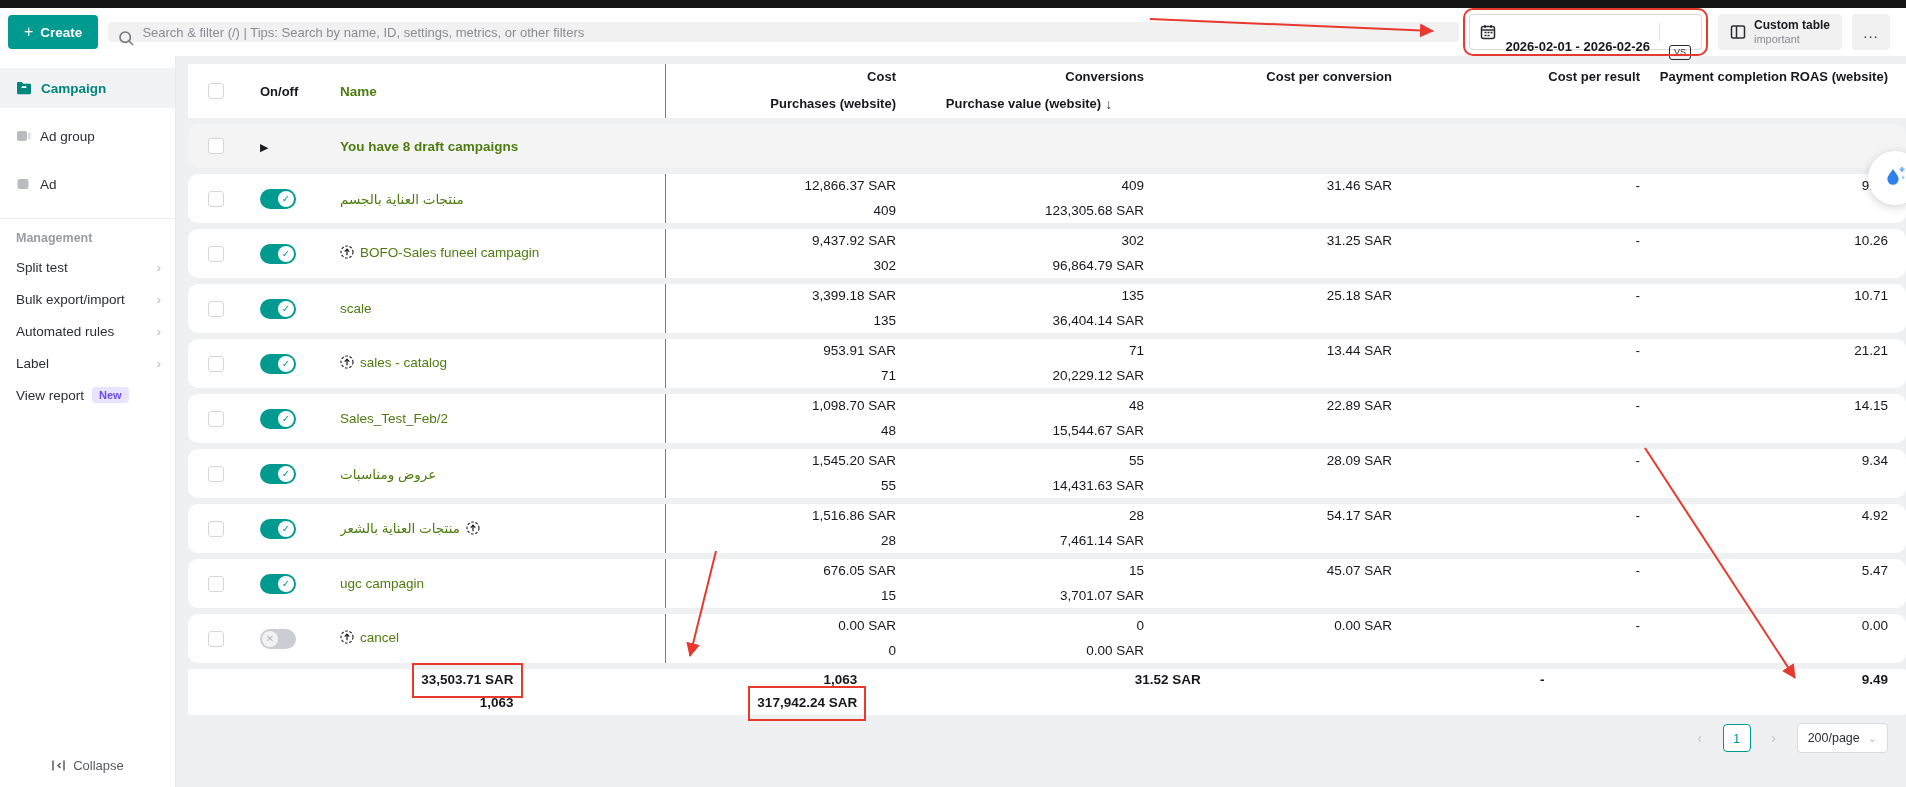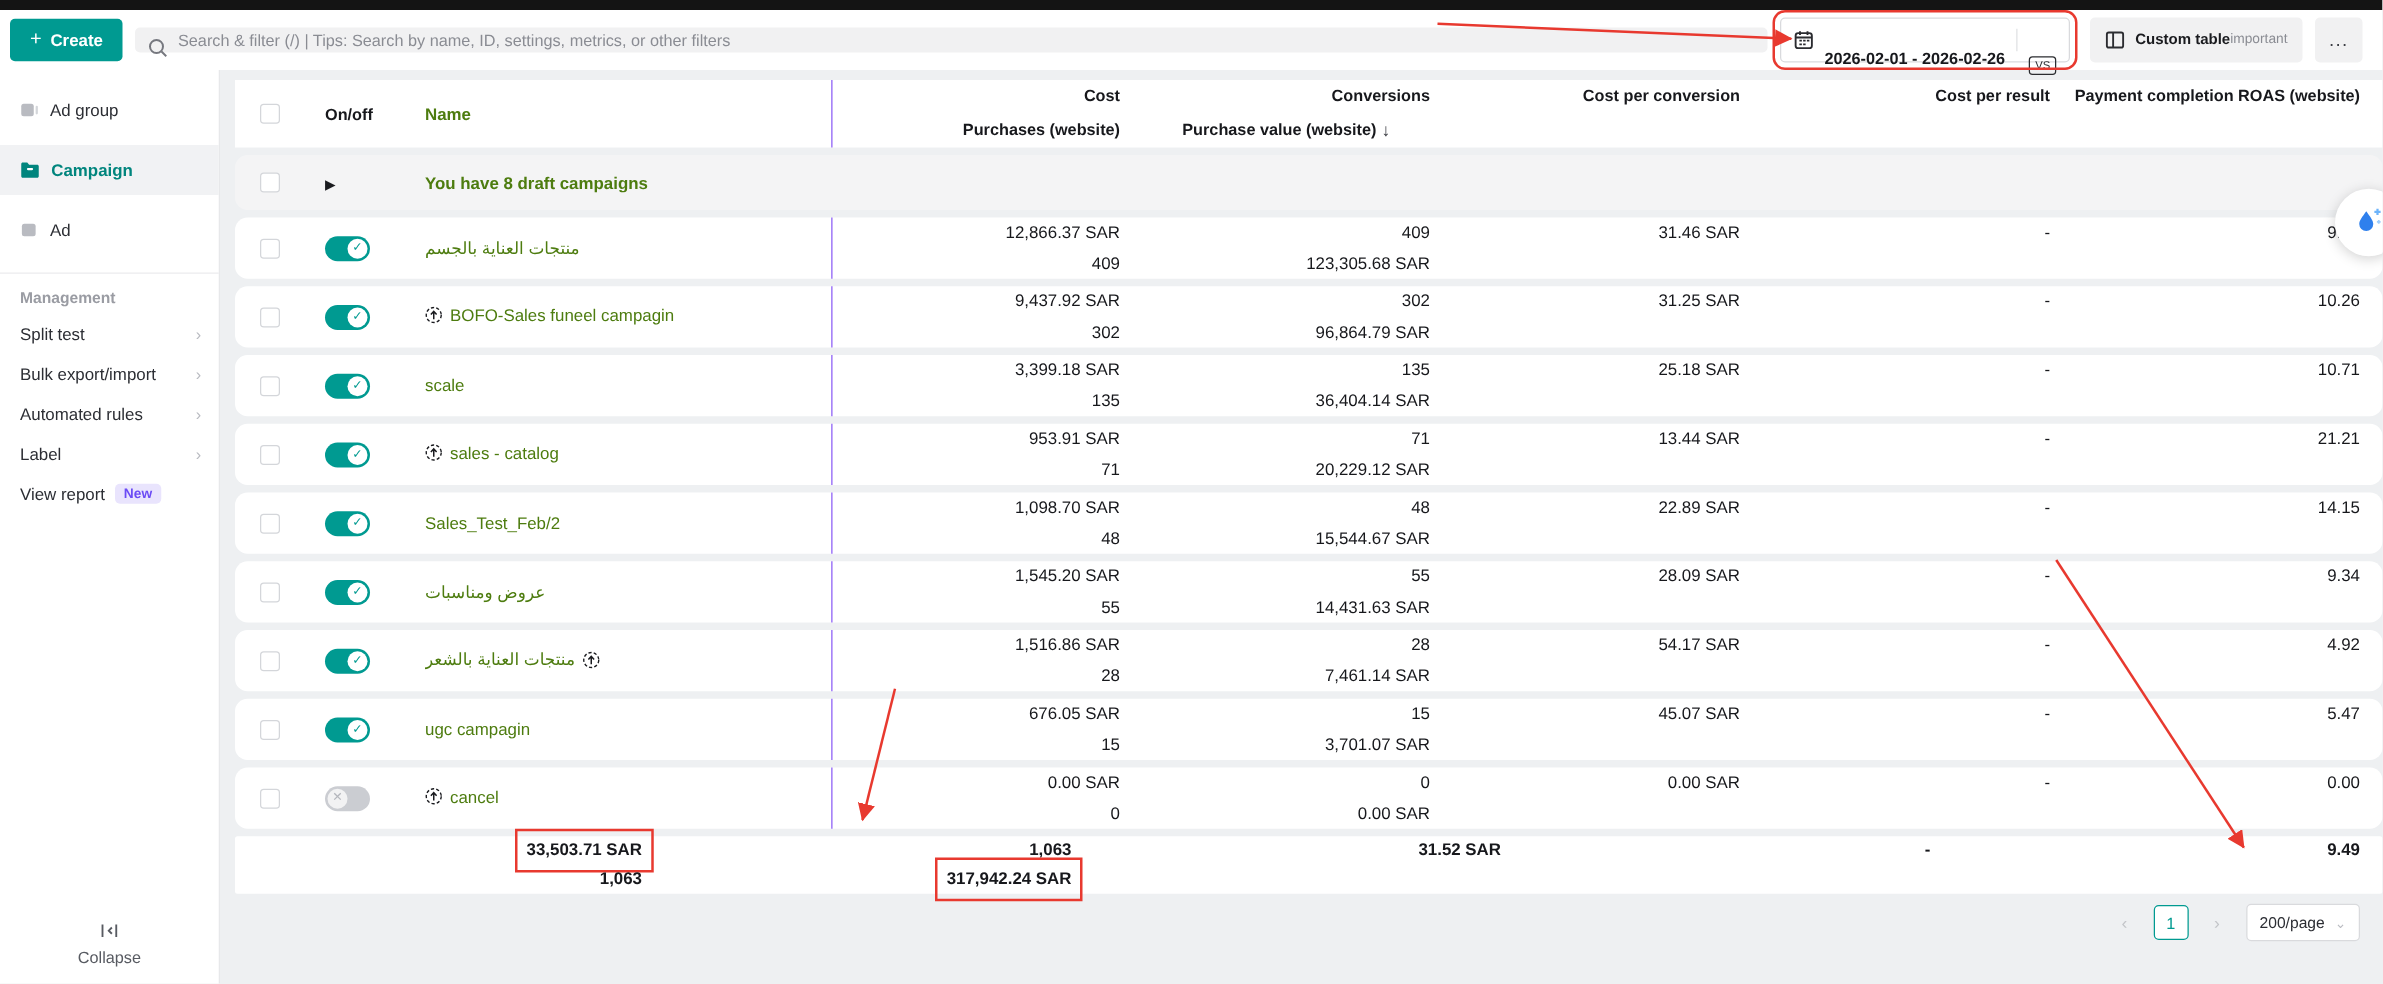--- a/index.html
+++ b/index.html
@@ -20,41 +20,41 @@
   .search-icon { position:absolute; left:10px; top:8px; }
   .btn-date { height:36px; background:#fff; border:1px solid #d9dadd; border-radius:4px;
     display:flex; align-items:center; gap:9px; padding:0 10px; cursor:pointer;
     outline:2px solid #e8392f; outline-offset:4px; margin-right:6px;}
   .date-text { font-size:13px; font-weight:bold; color:#17181c; white-space:nowrap;margin-top:28px;}
   .vs-sep { width:1px; height:18px; background:#e0e1e4; }
   .vs-badge { border:1.6px solid #2b2c30; border-radius:3px; font-size:9px; font-weight:normal;
     color:#2b2c30; padding:2px 4px; line-height:1;margin-top:40px; }
   .btn-custom { height:36px; background:#f1f1f2; border:none; border-radius:4px;
     display:flex; align-items:center; gap:8px; padding:0 12px; cursor:pointer; text-align:left;}
-  .custom-lines { display:flex; flex-direction:row; line-height:1.15;}
+  .custom-lines { display:flex; flex-direction:column; line-height:1.15;}
   .custom-main { font-size:12px; font-weight:bold; color:#1a1b1f;}
   .custom-sub { font-size:11px; color:#8a8c93;}
   .btn-more { height:36px; width:38px; background:#f1f1f2; border:none; border-radius:4px;
     font-size:15px; color:#3c3e44; letter-spacing:1px; cursor:pointer;}
   
   .shell { display:flex; height:731px; }
   .sidebar { width:176px; background:#fff; border-right:1px solid #e7e8ea;
     padding-top:12px; position:relative; flex:0 0 176px;}
   .side-item { height:40px; display:flex; align-items:center; gap:9px; padding:0 16px;
     font-size:13.5px; color:#2c2e34; cursor:pointer; margin-bottom:8px;}
   .side-item.active { background:#f1f2f4; color:#00857d; font-weight:bold;}
   .side-divider { height:1px; background:#ececee; margin:14px 0 12px;}
   .side-head { font-size:12.5px; color:#9a9ca3; padding:0 16px; margin-bottom:6px; font-weight:bold;}
   .side-link { height:32px; display:flex; align-items:center; justify-content:space-between;
     padding:0 14px 0 16px; font-size:13.5px; color:#2c2e34; cursor:pointer;}
   .chev { color:#b9bbc1; font-size:13px; }
   .badge-new { background:#e9e4fd; color:#6b4bf5; font-size:11px; font-weight:bold;
     border-radius:4px; padding:2px 7px; margin-left:8px;}
   .collapse { position:absolute; bottom:14px; left:0; width:100%; display:flex;
-    align-items:center; justify-content:center; gap:7px; color:#585b62; font-size:13px; cursor:pointer;flex-direction:column;}
+    align-items:center; justify-content:center; gap:7px; color:#585b62; font-size:13px; cursor:pointer;}
   
   .main { flex:1; padding:8px 0 0 12px; display:flex; flex-direction:column; position:relative;}
   .tr { display:flex; align-items:center; background:#fff; }
   .thead { height:54px; font-weight:bold; font-size:13px; color:#17181c; margin-bottom:6px;}
   .left-sec { flex:0 0 478px; display:flex; align-items:center; height:100%;
     border-right:1px solid #8b5cf6;}
   .cb-cell { flex:0 0 56px; padding-left:20px;}
   .cb { width:16px; height:16px; border:1.5px solid #d4d6da; border-radius:3px; background:#fff; cursor:pointer;}
   .onoff-cell { flex:0 0 96px; padding-left:16px; }
   .name-cell { flex:1; padding-right:10px; font-size:13.5px; color:#4d7c0f; overflow:hidden;
@@ -136,33 +136,33 @@
     <span class="custom-lines">
       <span class="custom-main">Custom table</span>
       <span class="custom-sub">important</span>
     </span>
   </button>
   <button class="btn-more">...</button>
 </div>
 
 <div class="shell">
   <div class="sidebar">
+    <div class="side-item active">
+      <svg width="16" height="14" viewBox="0 0 16 14">
+          <path d="M1 2.2C1 1.5 1.5 1 2.2 1h3.6l1.5 1.8h6.5c.7 0 1.2.5 1.2 1.2v8c0 .7-.5 1.2-1.2 1.2H2.2C1.5 13.2 1 12.7 1 12V2.2z" fill="#00857d"></path>
+          <rect x="5.5" y="5.3" width="5" height="1.8" rx=".9" fill="#fff"></rect>
+        </svg>
+      <span>Campaign</span>
+    </div>
     <div class="side-item">
       <svg width="15" height="14" viewBox="0 0 15 14">
           <rect x="1" y="2" width="10" height="10" rx="2" fill="#b9bbc1"></rect>
           <rect x="12.5" y="3.5" width="1.8" height="7" rx=".9" fill="#d4d6da"></rect>
         </svg>
       <span>Ad group</span>
-    </div>
-    <div class="side-item active">
-      <svg width="16" height="14" viewBox="0 0 16 14">
-          <path d="M1 2.2C1 1.5 1.5 1 2.2 1h3.6l1.5 1.8h6.5c.7 0 1.2.5 1.2 1.2v8c0 .7-.5 1.2-1.2 1.2H2.2C1.5 13.2 1 12.7 1 12V2.2z" fill="#00857d"></path>
-          <rect x="5.5" y="5.3" width="5" height="1.8" rx=".9" fill="#fff"></rect>
-        </svg>
-      <span>Campaign</span>
     </div>
     <div class="side-item">
       <svg width="15" height="14" viewBox="0 0 15 14">
           <rect x="1.5" y="2" width="11" height="10" rx="2" fill="#b9bbc1"></rect>
         </svg>
       <span>Ad</span>
     </div>
     <div class="side-divider"></div>
     <div class="side-head">Management</div>
     <div id="mgmt-items">

